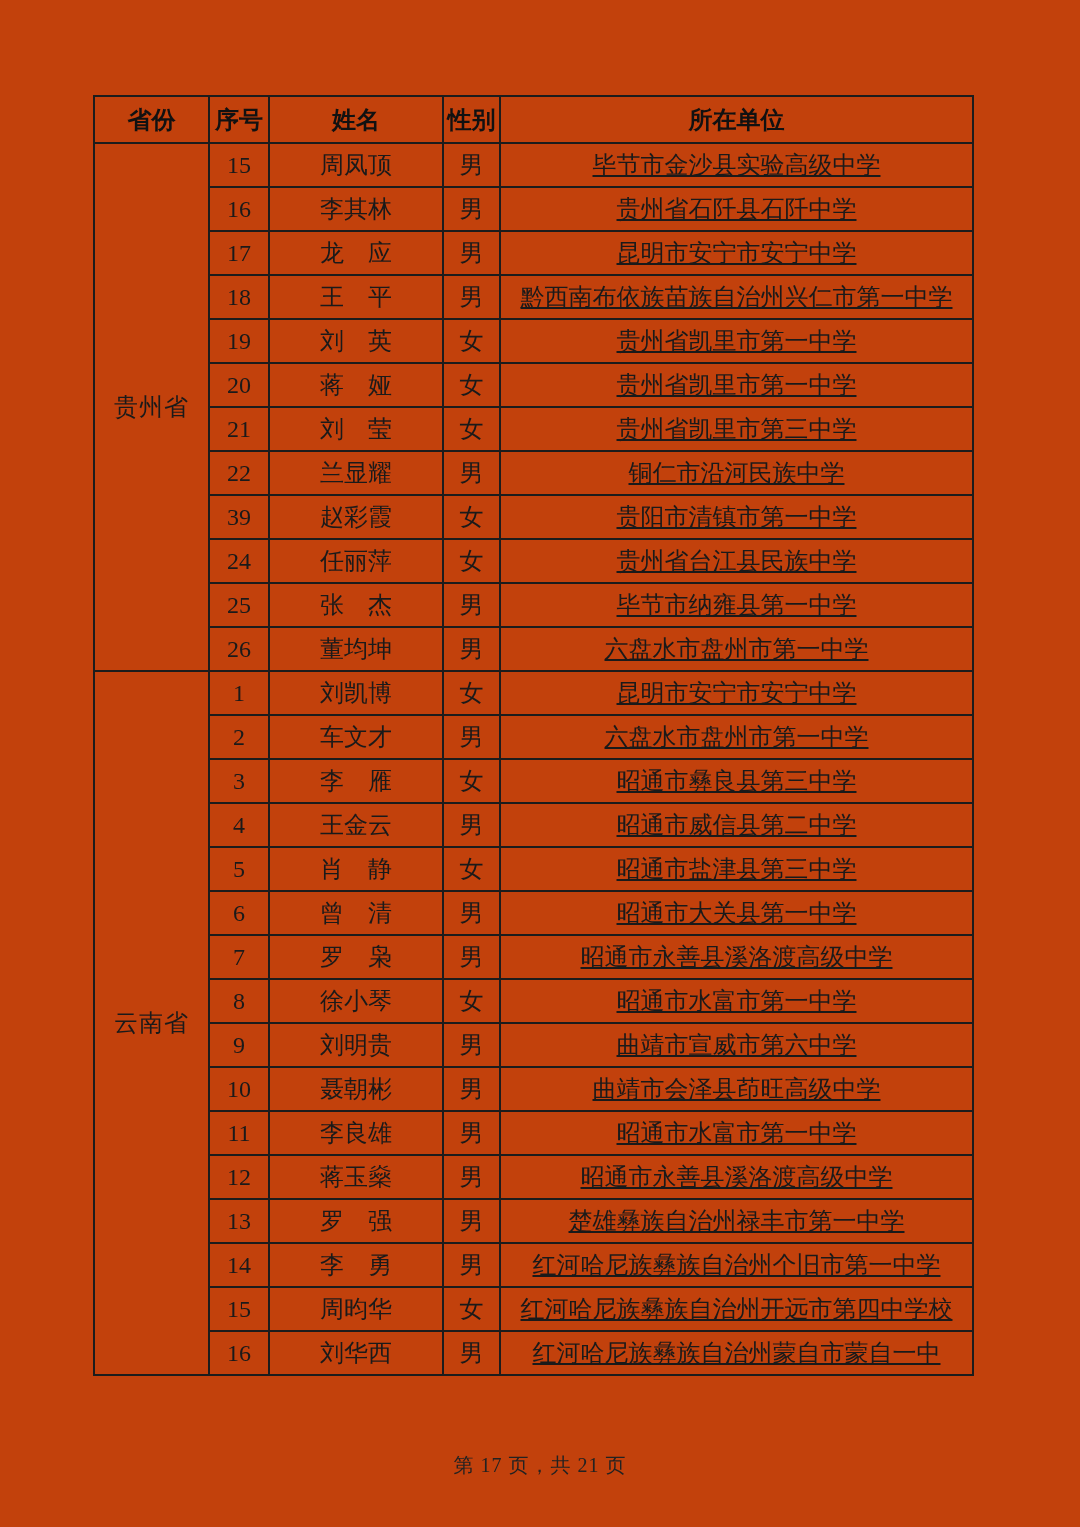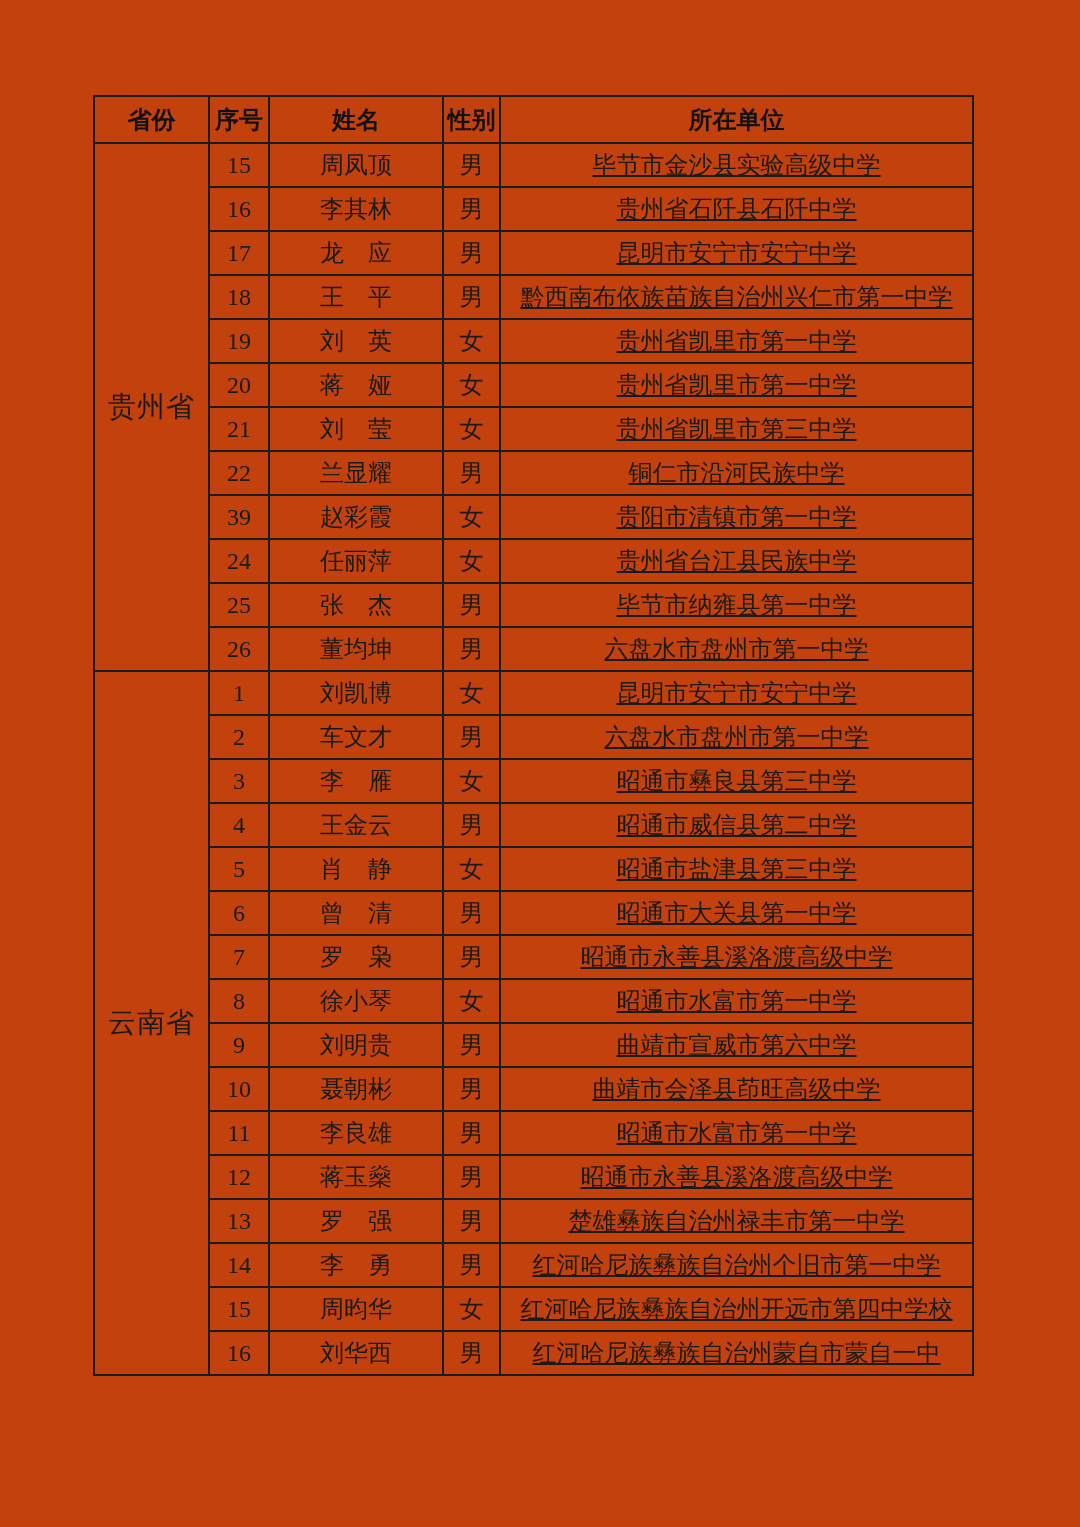--- a/index.html
+++ b/index.html
@@ -45,21 +45,21 @@
     font-size: 24px;
     color: #111111;
   }
   tbody tr {
     height: 44px;
   }
   tbody td {
     font-size: 24px;
   }
   td.province {
-    font-size: 28px;
+    font-size: 24px;
     letter-spacing: 1px;
   }
   td.serial {
     font-size: 24px;
     margin-top: 36px;
   }
   td.name {
     font-size: 24px;
   }
   td.gender {
@@ -269,14 +269,15 @@
         </tr>
         <tr>
           <td class="serial">16</td>
           <td class="name">刘华西</td>
           <td class="gender">男</td>
           <td class="unit">红河哈尼族彝族自治州蒙自市蒙自一中</td>
         </tr>
       </tbody>
   </table>
 
+  <div class="footer">第 17 页，共 21 页</div>
 
 </div>
 
 </body></html>

